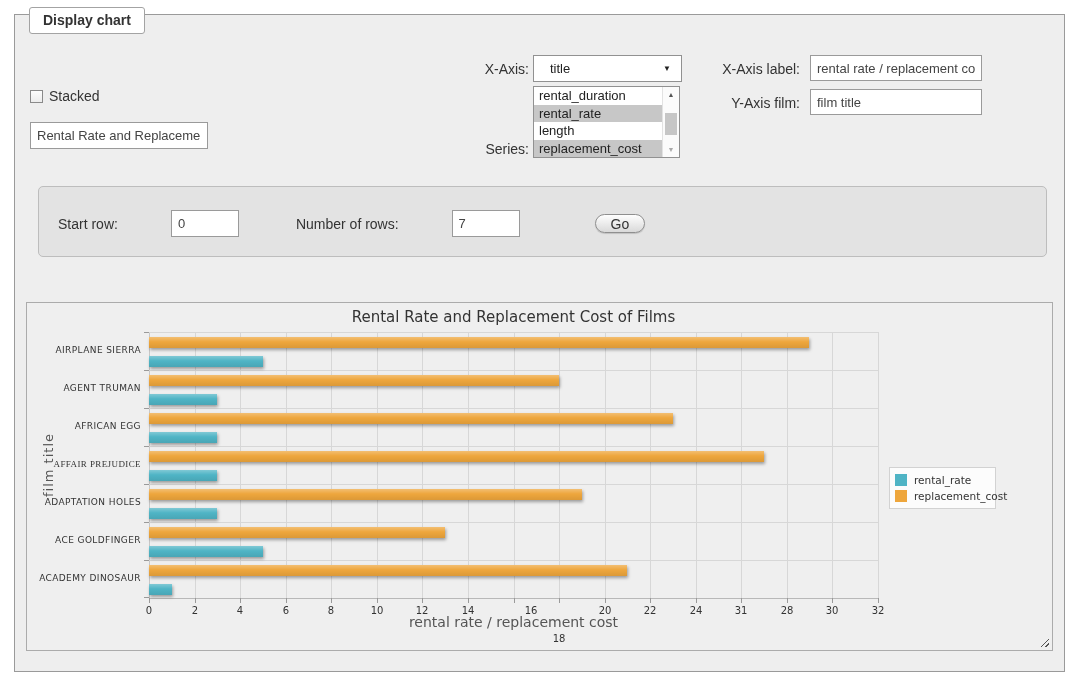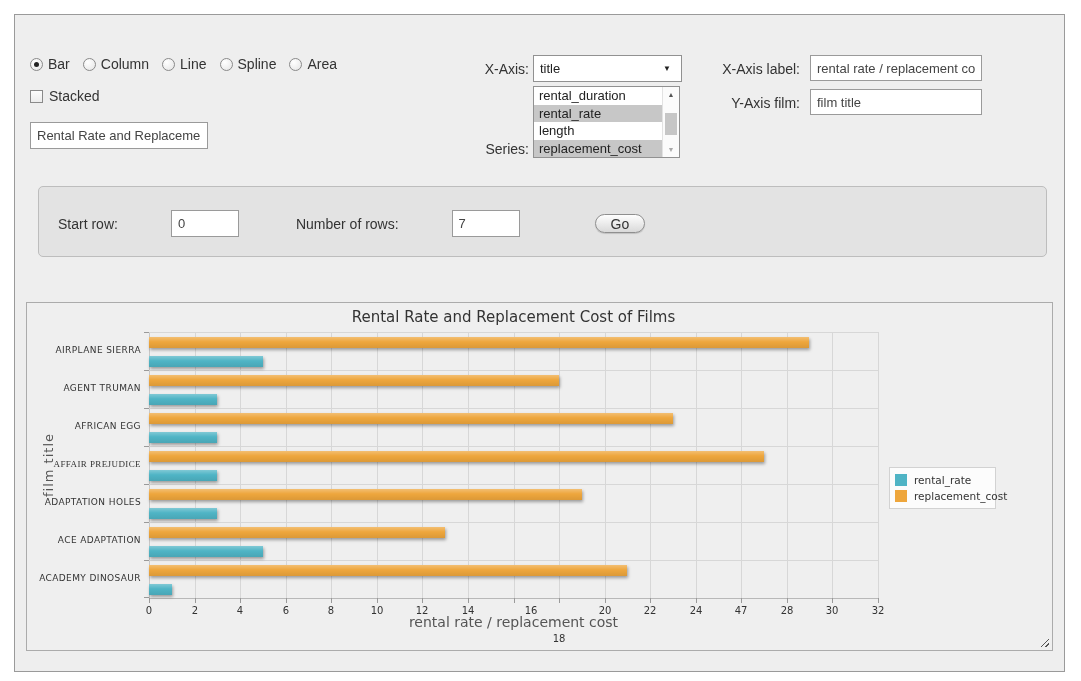--- a/index.html
+++ b/index.html
@@ -24,21 +24,21 @@
   .ylab-input{left:810px;top:89px;width:172px;height:26px;}
 
   .form-label{position:absolute;font-size:14px;color:#333;text-align:right;z-index:2;}
   .lbl-xaxis{left:440px;top:61px;width:89px;}
   .lbl-series{left:440px;top:141px;width:89px;}
   .lbl-xlab{left:705px;top:61px;width:95px;}
   .lbl-ylab{left:705px;top:95px;width:95px;}
 
   
   .select{position:absolute;left:533px;top:55px;width:149px;height:27px;background:#fff;border:1px solid #919191;box-sizing:border-box;display:flex;align-items:center;z-index:2;cursor:default;}
-  .select-value{flex:1;padding-left:6px;font-size:13px;color:#222;}
+  .select-value{flex:1;padding-left:16px;font-size:13px;color:#222;}
   .chev{width:18px;text-align:left;color:#222;font-size:8px;}
   .chev::before{content:"▼";}
 
   
   .series-list{position:absolute;left:533px;top:86px;width:147px;height:72px;background:#fff;border:1px solid #919191;box-sizing:border-box;display:flex;z-index:2;}
   .series-opts{flex:1;display:flex;flex-direction:column;overflow:hidden;}
   .opt{height:17.5px;line-height:17.5px;padding-left:5px;font-size:13px;color:#222;white-space:nowrap;}
   .opt.on{background:#c7c7c7;}
   .list-scrollbar{width:16px;display:flex;flex-direction:column;border-left:1px solid #e2e2e2;background:#fbfbfb;position:relative;}
   .sb-btn{height:15px;display:flex;align-items:center;justify-content:center;font-size:7px;color:#555;}
@@ -74,43 +74,22 @@
   .legend-text{font-size:10.5px;color:#333;white-space:nowrap;}
 
   .grip{position:absolute;right:3px;bottom:3px;width:10px;height:10px;background:repeating-linear-gradient(-45deg,transparent 0 2px,#555 2px 3px);clip-path:polygon(100% 0,100% 100%,0 100%);}
 </style>
 </head>
 <body>
 
 <div class="page">
 
   <div class="fieldset"></div>
-
-  <div class="radios">
-    <span class="radio-item">
-        <span class="radio on"></span>
-        <span>Bar</span>
-      </span>
-    <span class="radio-item">
-        <span class="radio"></span>
-        <span>Column</span>
-      </span>
-    <span class="radio-item">
-        <span class="radio"></span>
-        <span>Line</span>
-      </span>
-    <span class="radio-item">
-        <span class="radio"></span>
-        <span>Spline</span>
-      </span>
-    <span class="radio-item">
-        <span class="radio"></span>
-        <span>Area</span>
-      </span>
-  </div>
+  <div class="legend-tab">Display chart</div>
+
 
   <div class="stacked-row">
     <span class="checkbox"></span>
     <span>Stacked</span>
   </div>
 
   <input class="text-input title-input" value="Rental Rate and Replacement Cost of Films" style="">
 
   <div class="form-label lbl-xaxis">X-Axis:</div>
   <div class="select">
@@ -186,21 +165,21 @@
         <div class="tickmark-x" style="left: 456px;"></div>
         <div class="xtick-label" style="left: 441px;">20</div>
         <div class="gridline-v" style="left: 501px;"></div>
         <div class="tickmark-x" style="left: 501px;"></div>
         <div class="xtick-label" style="left: 486px;">22</div>
         <div class="gridline-v" style="left: 547px;"></div>
         <div class="tickmark-x" style="left: 547px;"></div>
         <div class="xtick-label" style="left: 532px;">24</div>
         <div class="gridline-v" style="left: 592px;"></div>
         <div class="tickmark-x" style="left: 592px;"></div>
-        <div class="xtick-label" style="left: 577px;">47</div>
+        <div class="xtick-label" style="left: 577px;">31</div>
         <div class="gridline-v" style="left: 638px;"></div>
         <div class="tickmark-x" style="left: 638px;"></div>
         <div class="xtick-label" style="left: 623px;">28</div>
         <div class="gridline-v" style="left: 683px;"></div>
         <div class="tickmark-x" style="left: 683px;"></div>
         <div class="xtick-label" style="left: 668px;">30</div>
         <div class="gridline-v" style="left: 729px;"></div>
         <div class="tickmark-x" style="left: 729px;"></div>
         <div class="xtick-label" style="left: 714px;">32</div>
         <div class="gridline-h" style="top: 0px;"></div>
@@ -243,17 +222,17 @@
         <span class="swatch" style="background: rgb(238, 166, 60);"></span>
         <span class="legend-text">replacement_cost</span>
       </div>
     </div>
     <div class="grip"></div>
   <div class="cat-label" style="top: 42px;">AIRPLANE SIERRA</div>
       <div class="cat-label" style="top: 80px;">AGENT TRUMAN</div>
       <div class="cat-label" style="top: 118px;">AFRICAN EGG</div>
       <div class="cat-label" style="top: 156px; font-family: Liberation Serif, serif;">AFFAIR PREJUDICE</div>
       <div class="cat-label" style="top: 194px;">ADAPTATION HOLES</div>
-      <div class="cat-label" style="top: 232px;">ACE ADAPTATION</div>
+      <div class="cat-label" style="top: 232px;">ACE GOLDFINGER</div>
       <div class="cat-label" style="top: 270px;">ACADEMY DINOSAUR</div>
     </div>
 
 </div>
 
 </body></html>

